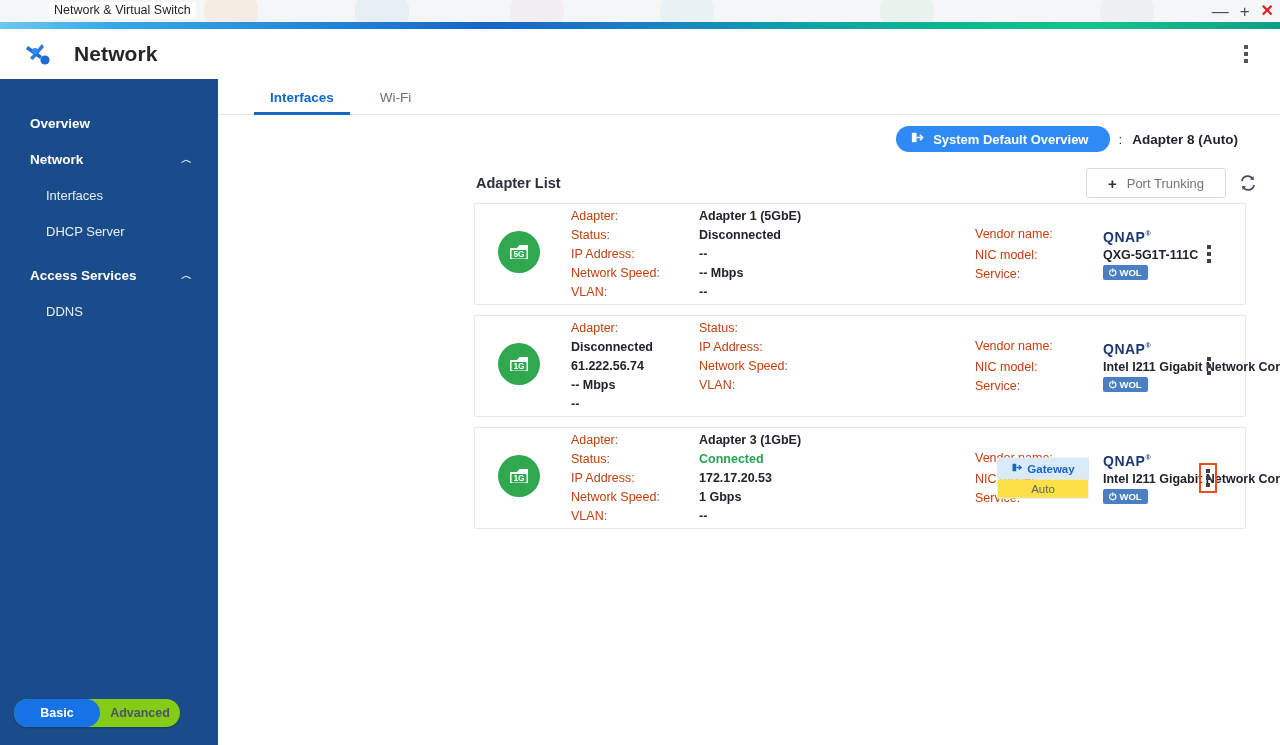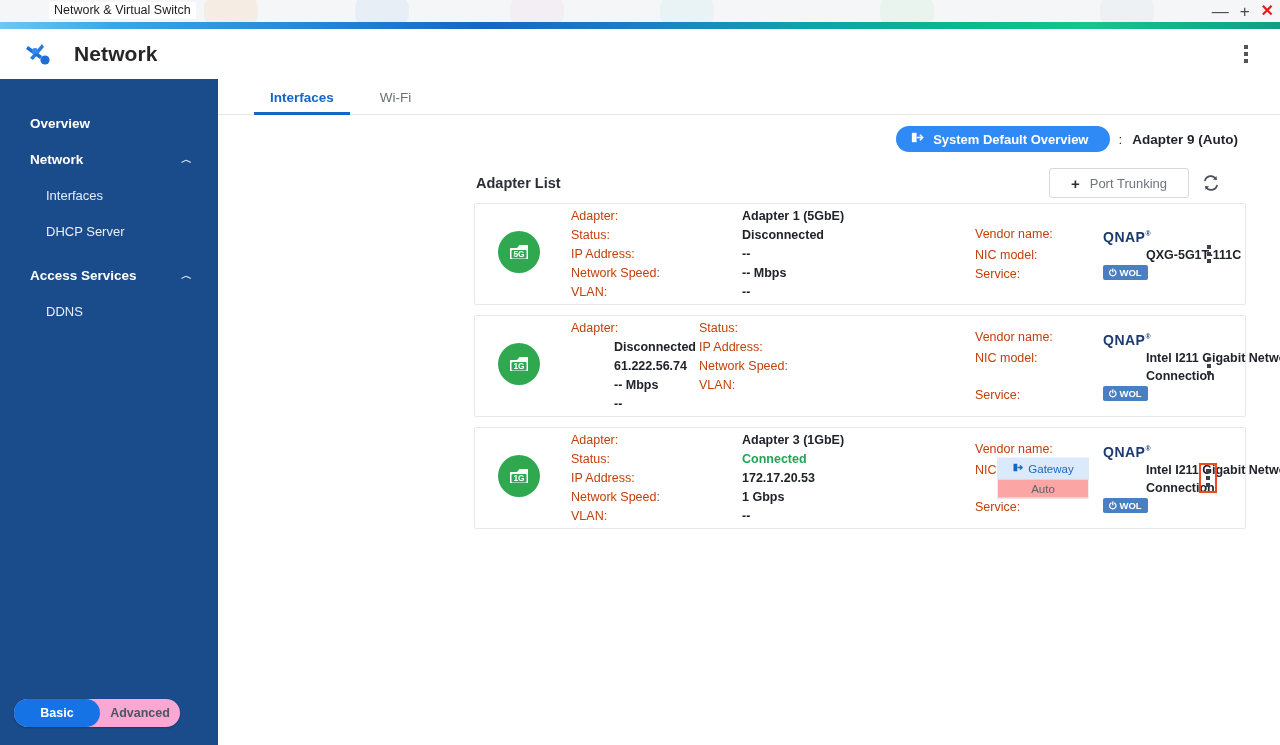--- a/index.html
+++ b/index.html
@@ -105,21 +105,21 @@
   .nav-item {
     padding: 0 26px 0 46px; height: 36px;
     display: flex; align-items: center;
     color: #e8eef6; font-size: 13px; cursor: pointer;
   }
   .nav-spacer { height: 8px; }
 
   #mode-toggle {
     position: absolute; left: 14px; bottom: 18px;
     width: 166px; height: 28px;
-    background: #f9a8d4; border-radius: 14px;
+    background: #84cc16; border-radius: 14px;
     display: flex; align-items: center;
     box-shadow: 0 1px 2px rgba(0,0,0,.25);
     cursor: pointer;
   }
   #mode-basic {
     width: 86px; height: 28px; border-radius: 14px;
     background: #1573e6;
     color: #fff; font-size: 12.5px; font-weight: 700;
     display: flex; align-items: center; justify-content: center;
   }
@@ -164,21 +164,21 @@
     display: flex; align-items: center; gap: 8px;
     padding: 0 22px 0 14px;
     cursor: pointer;
   }
   #gateway-sep { margin: 0 10px 0 8px; color: #2b2f36; font-size: 13.5px; }
   #gateway-value { color: #1f2329; font-size: 13.5px; font-weight: 700; }
 
   #list-head {
     height: 40px; flex: 0 0 40px;
     display: flex; align-items: center;
-    padding: 0 59px 0 258px;
+    padding: 0 22px 0 258px;
   }
   #list-title { font-size: 14.5px; font-weight: 700; color: #2b2f36; }
   #list-head-actions { margin-left: auto; display: flex; align-items: center; gap: 12px; }
   #port-trunking-btn {
     height: 30px; min-width: 140px;
     border: 1px solid #d6dade; border-radius: 3px;
     background: #fff; display: flex; align-items: center; justify-content: center;
     gap: 10px; padding: 0 14px;
     font-size: 13px; color: #6f757c; cursor: pointer;
   }
@@ -203,21 +203,21 @@
   .info-col {
     display: grid;
     grid-template-columns: 128px auto;
     row-gap: 1px;
     align-content: center;
     font-size: 12.5px;
   }
   .info-col.left { flex: 0 0 404px; }
   .info-col.right { flex: 0 0 360px; }
   .lbl { color: #c2410c; line-height: 18px; }
-  .val { color: #20242a; font-weight: 700; line-height: 18px; margin-left: 43px; }
+  .val { color: #20242a; font-weight: 700; line-height: 18px; }
   .val.status-connected { color: #23a455; }
 
   .qnap-logo {
     font-size: 14px; font-weight: 800; letter-spacing: .5px;
     color: #1b3a70; line-height: 18px;
   }
   .qnap-logo sup { font-size: 7px; vertical-align: super; }
 
   .wol-badge {
     display: inline-flex; align-items: center; gap: 3px;
@@ -227,25 +227,25 @@
     line-height: 11px;
   }
 
   .gateway-tag {
     position: absolute; right: 156px; top: 50%;
     transform: translateY(-50%);
     width: 92px; text-align: center;
   }
   .gateway-tag .gw-top {
     background: #dbeafb; color: #1566c6;
-    font-size: 11.5px; font-weight: 400;
+    font-size: 11.5px; font-weight: 700;
     padding: 4px 0; display: flex; align-items: center; justify-content: center; gap: 4px;
   }
   .gateway-tag .gw-bottom {
-    background: #fca5a5; color: #5c636b;
+    background: #fde047; color: #5c636b;
     font-size: 11.5px; padding: 3px 0;
     border: 1px solid #eceff2; border-top: none;
   }
 
   .row-kebab {
     position: absolute; right: 28px; top: 50%;
     transform: translateY(-50%);
     display: flex; flex-direction: column; gap: 3px;
     padding: 5px 6px; cursor: pointer;
   }
@@ -349,21 +349,21 @@
         <div id="gateway-pill">
           <span>
             <svg viewBox="0 0 16 16" width="15" height="15">
               <path d="M2 3 h5 v10 h-5 z" fill="#ffffff"></path>
               <path d="M8 8 h5 M11 5.5 L13.6 8 L11 10.5" stroke="#ffffff" stroke-width="1.6" fill="none" stroke-linecap="round" stroke-linejoin="round"></path>
             </svg>
           </span>
           <span>System Default Overview</span>
         </div>
         <span id="gateway-sep">:</span>
-        <span id="gateway-value">Adapter 9 (Auto)</span>
+        <span id="gateway-value">Adapter 8 (Auto)</span>
       </div>
 
       <div id="list-head">
         <span id="list-title">Adapter List</span>
         <div id="list-head-actions">
           <div id="port-trunking-btn">
             <span class="plus">+</span>
             <span>Port Trunking</span>
           </div>
           <span id="refresh-btn">

